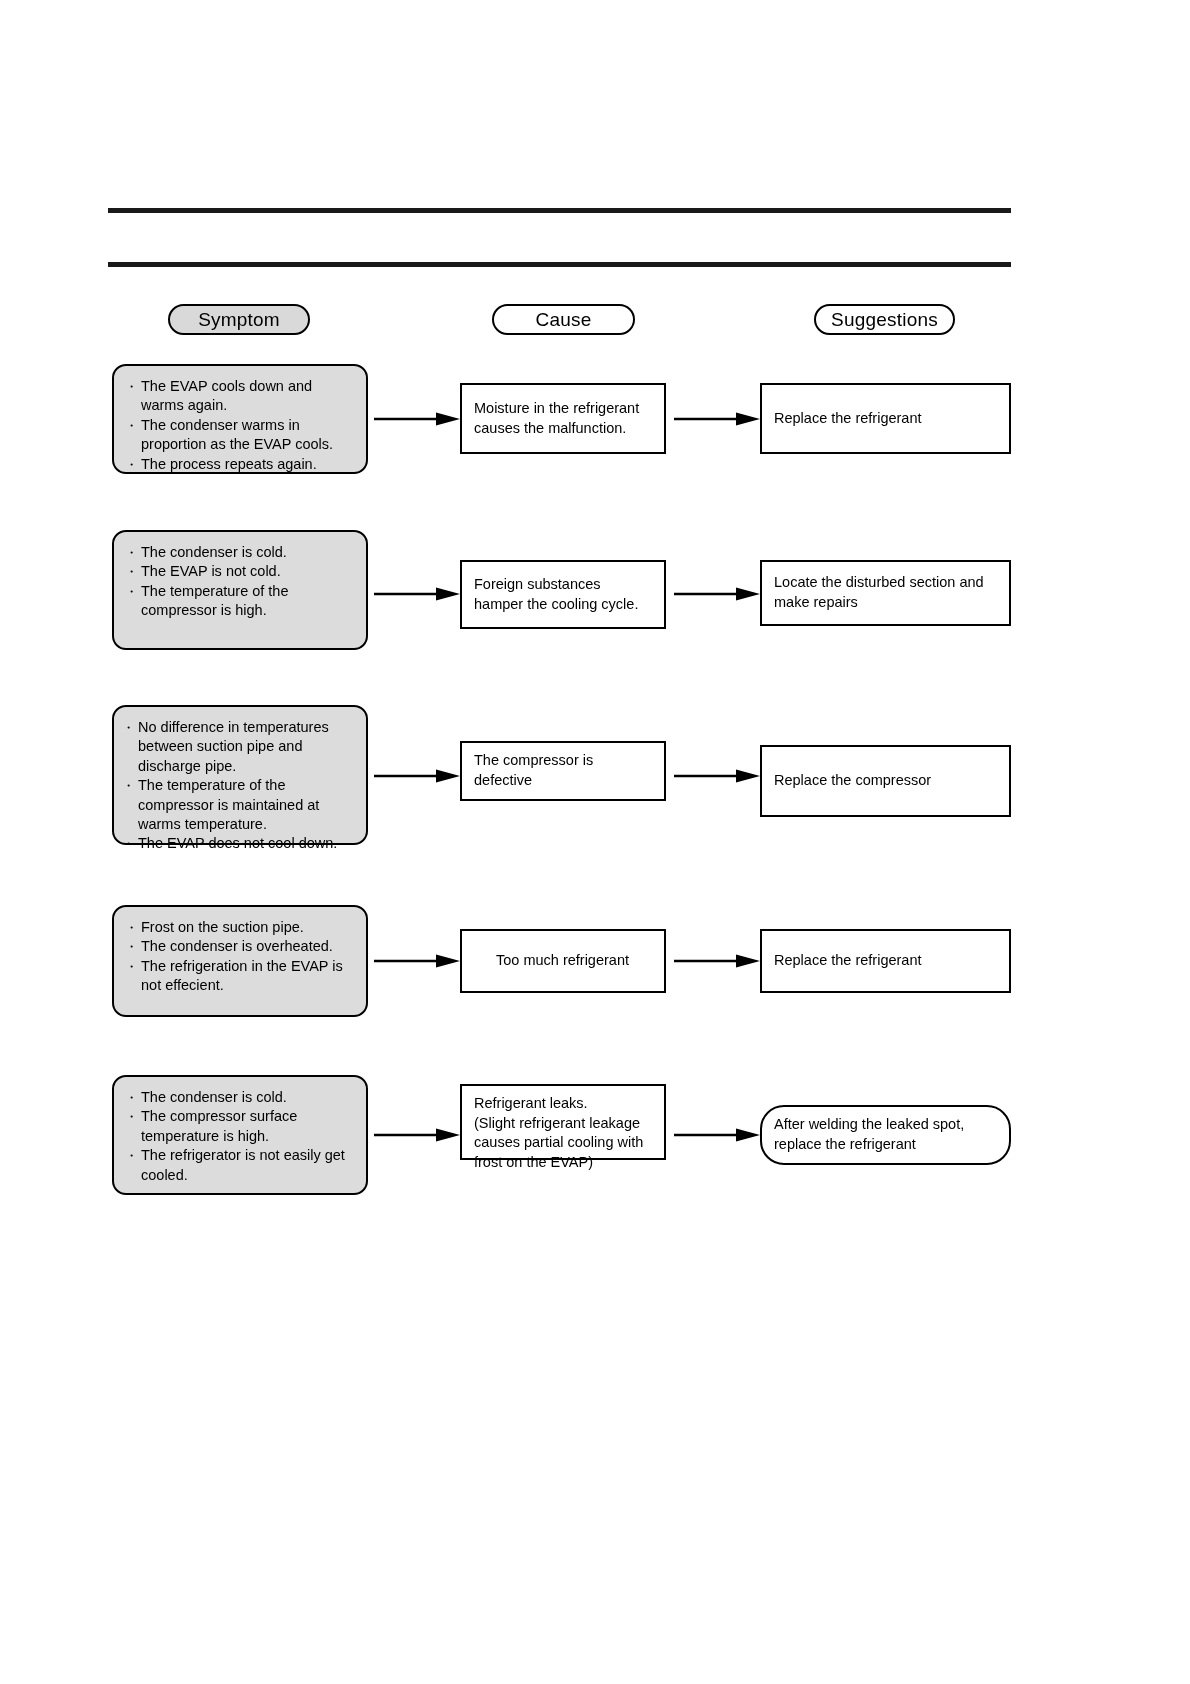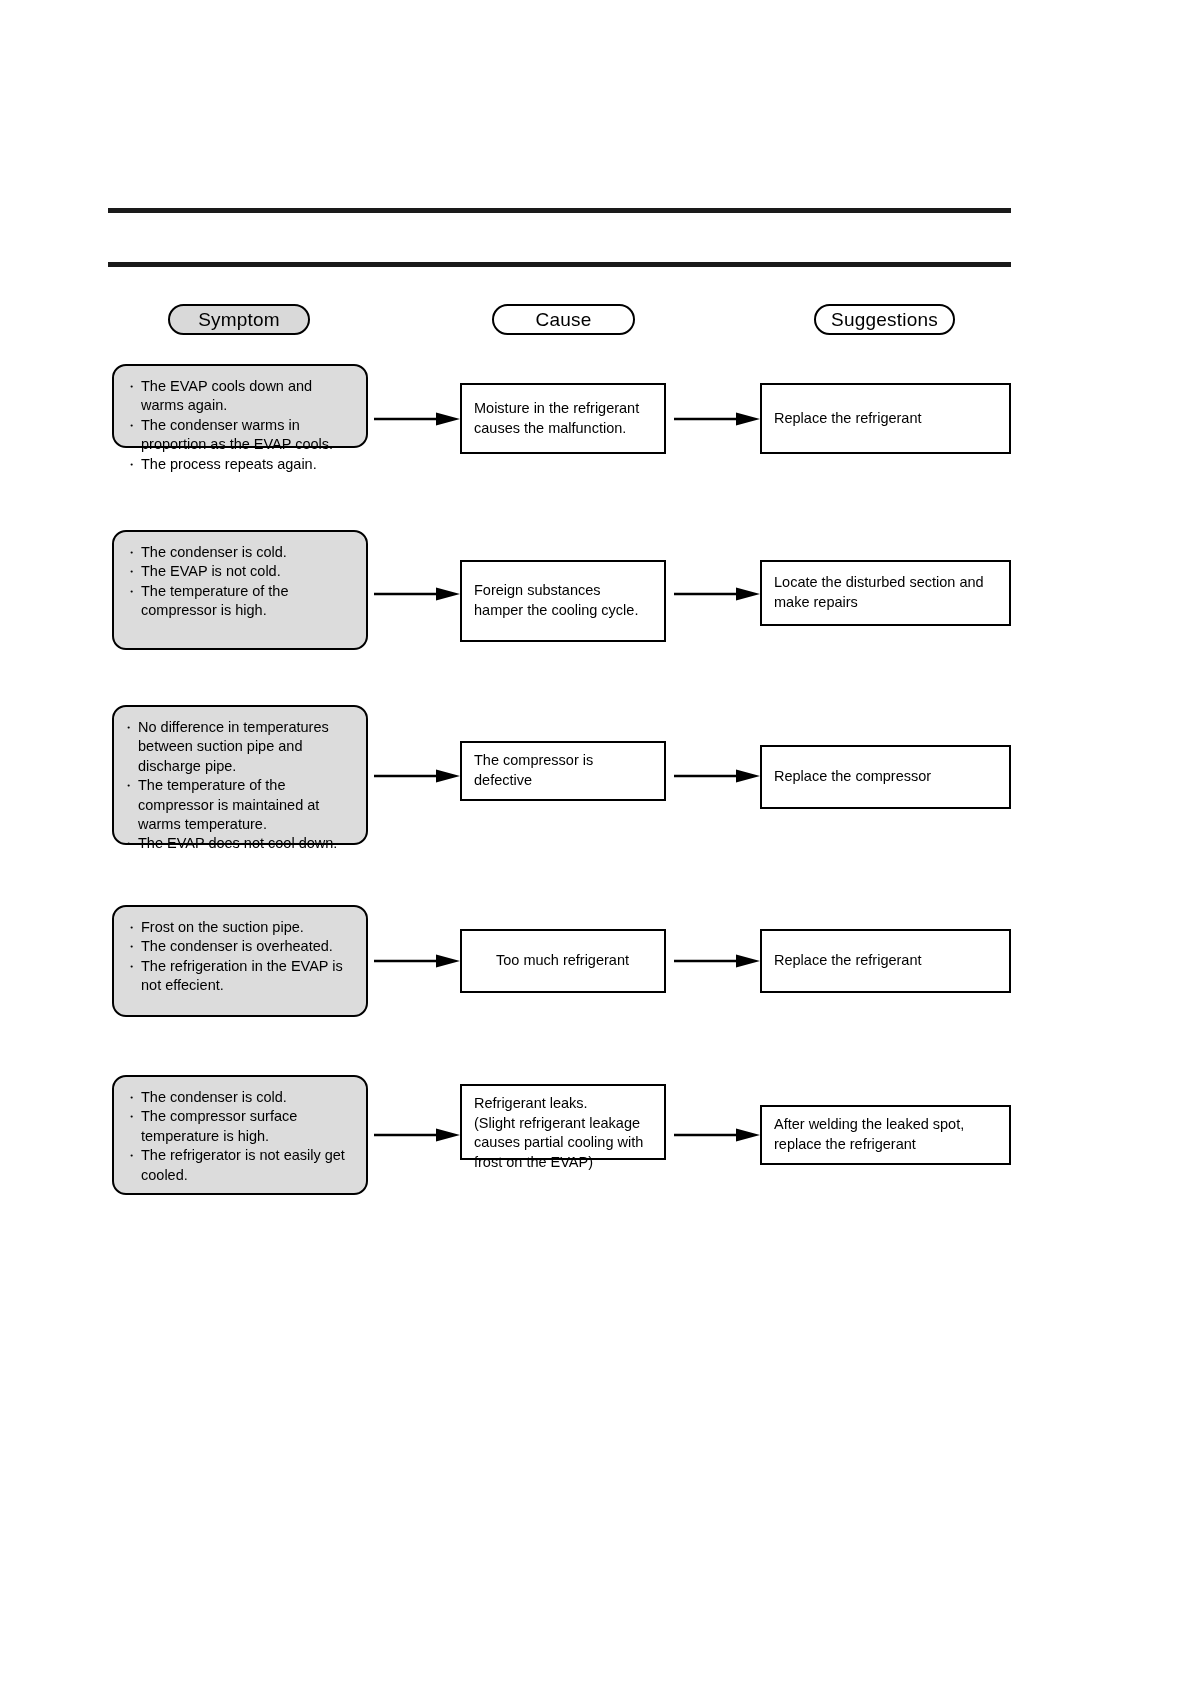--- a/index.html
+++ b/index.html
@@ -104,47 +104,47 @@
 
   
   .arrow {
     position: absolute;
     height: 14px;
     display: block;
   }
   .arrow svg { display: block; }
 
   
-  #sym-0  { top: 0px;  height: 84px; }
+  #sym-0  { top: 0px;  height: 110px; }
   #cau-0  { top: 19px; height: 71px;  }
   #sug-0  { top: 19px; height: 71px;  }
   #arr-0a { left: 374px; top: 48px; }
   #arr-0b { left: 674px; top: 48px; }
 
   #sym-1  { top: 0px;  height: 120px; }
-  #cau-1  { top: 30px; height: 82px;  }
+  #cau-1  { top: 30px; height: 69px;  }
   #sug-1  { top: 30px; height: 66px;  }
   #arr-1a { left: 374px; top: 57px; }
   #arr-1b { left: 674px; top: 57px; }
 
   #sym-2  { top: 0px;  height: 140px; padding-left: 11px; }
   #cau-2  { top: 36px; height: 60px;  }
-  #sug-2  { top: 40px; height: 64px;  }
+  #sug-2  { top: 40px; height: 72px;  }
   #arr-2a { left: 374px; top: 64px; }
   #arr-2b { left: 674px; top: 64px; }
 
   #sym-3  { top: 0px;  height: 112px; }
   #cau-3  { top: 24px; height: 64px; padding-left: 34px;  }
   #sug-3  { top: 24px; height: 64px;  }
   #arr-3a { left: 374px; top: 49px; }
   #arr-3b { left: 674px; top: 49px; }
 
   #sym-4  { top: 0px;  height: 120px; }
   #cau-4  { top: 9px;  height: 76px; align-items: flex-start; }
-  #sug-4  { top: 30px; height: 60px;  }
+  #sug-4  { top: 30px; height: 60px; border-radius: 24px;  }
   #arr-4a { left: 374px; top: 53px; }
   #arr-4b { left: 674px; top: 53px; }
 </style>
 <style>.symptom-box li:before{content:"・";}</style></head>
 <body>
 
 <div class="rule top"></div>
 <div class="rule bottom"></div>
 
 <div class="pill shaded" id="pill-symptom">

